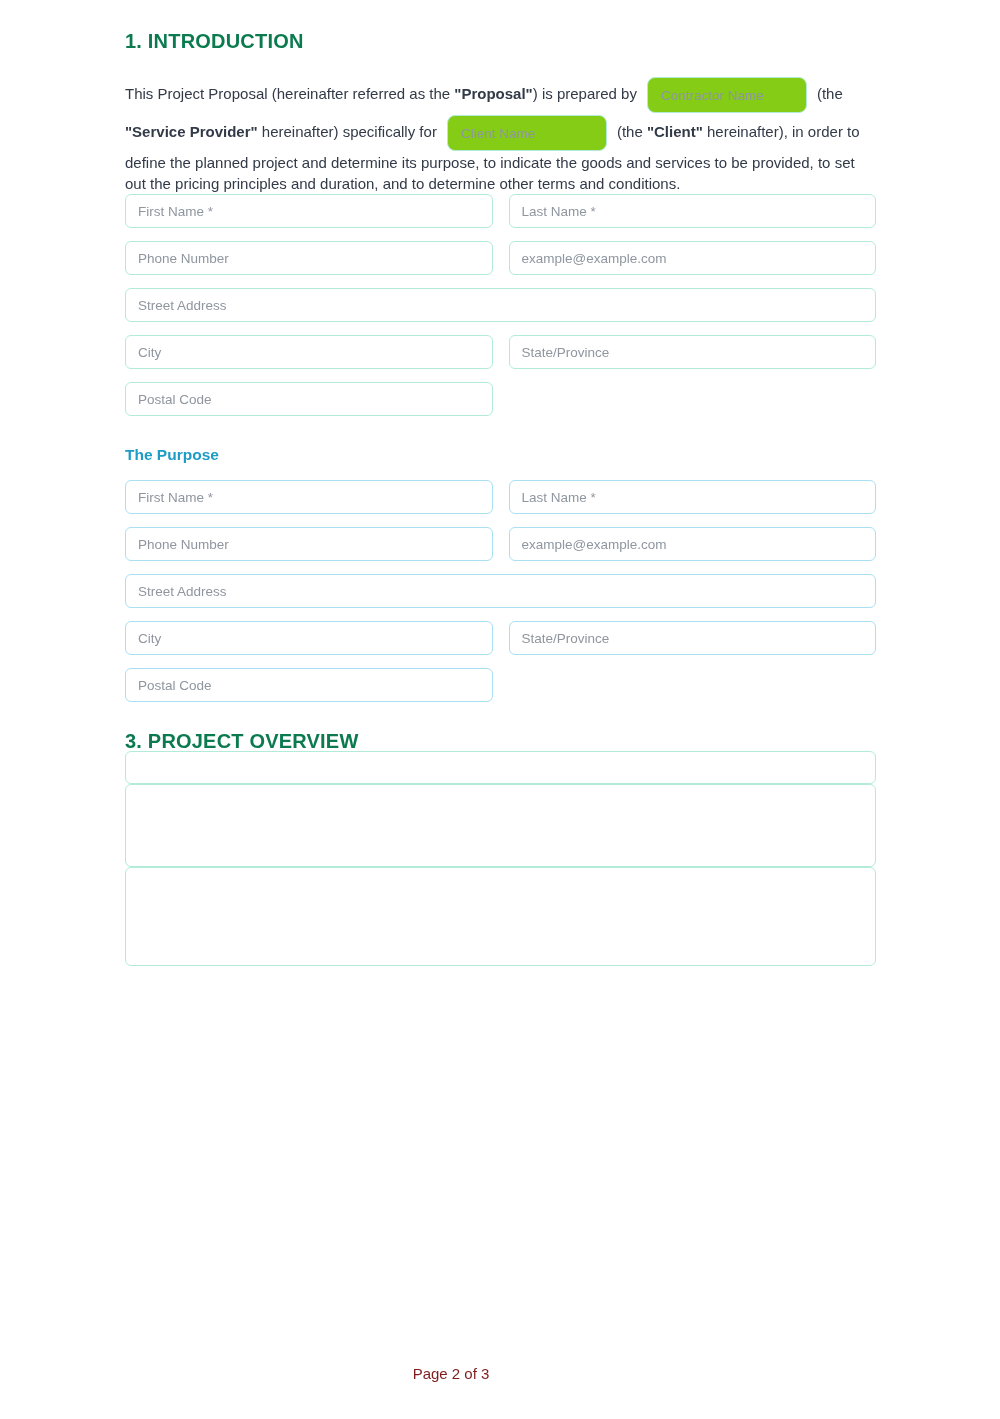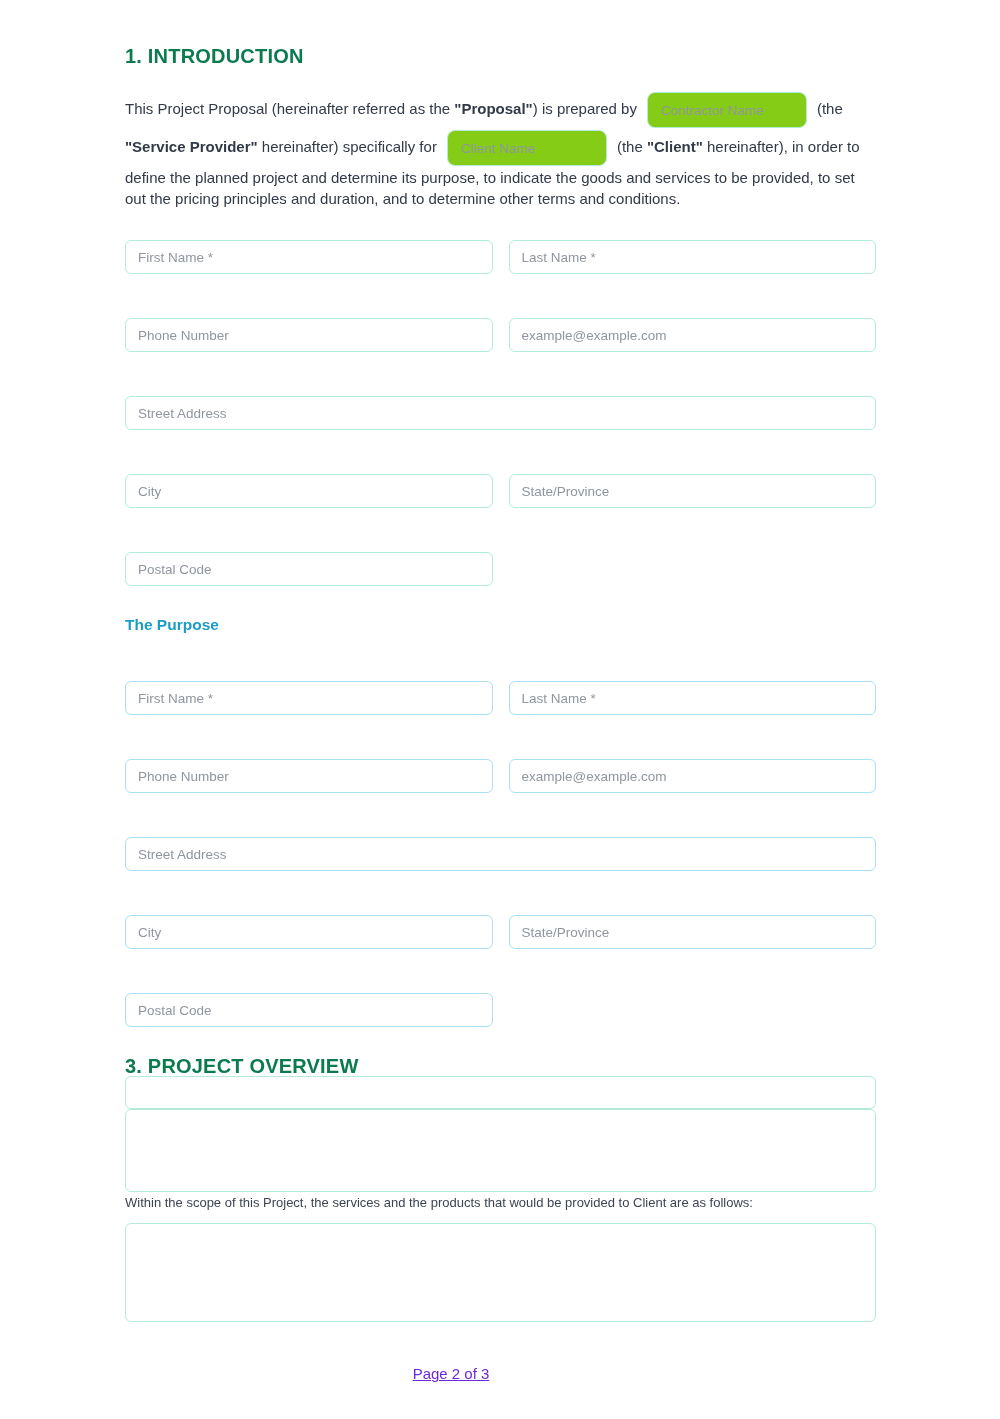--- a/index.html
+++ b/index.html
@@ -5,21 +5,21 @@
   * { box-sizing: border-box; }
   html, body {
     margin: 0; padding: 0;
     width: 1000px; height: 1419px;
     background: #ffffff;
     font-family: "Liberation Sans", sans-serif;
     color: #323a48;
     position: relative;
     overflow: hidden;
   }
-  .content { width: 751px; margin-left: 125px; padding-top: 46px; }
+  .content { width: 751px; margin-left: 125px; padding-top: 31px; }
 
   h1.section-heading {
     margin: 0;
     font-size: 20px;
     line-height: 20px;
     font-weight: 700;
     color: #0b7b4f;
     letter-spacing: 0.2px;
   }
   h1.second { margin-top: 28px; }
@@ -61,21 +61,20 @@
   .field {
     height: 34px;
     padding: 0 12px;
     border-radius: 6px;
     border: 1px solid #b2ecd8;
     font-family: inherit;
     font-size: 13.5px;
     color: #323a48;
     outline: none;
     background: #fff;
-    margin-top: 31px;
   }
   .field.half { flex: 1; min-width: 0; }
   .field.full { width: 100%; }
   .field.single-half { width: calc(50% - 8px); }
   .blue-theme .field { border-color: #a9e0f3; }
 
   .field::placeholder, .inline-input::placeholder { color: #8f969f; opacity: 1; }
 
   .sub-label {
     margin: 27px 0 10px 0;
@@ -119,22 +118,21 @@
   }
   .ta-purpose { height: 83px; }
   .ta-services { height: 99px; }
 
   .page-footer {
     position: absolute;
     left: 0; top: 1365px;
     width: 902px;
     text-align: center;
     font-size: 15px;
-    color: #6d28d9;
-    text-decoration: underline;
+    color: #7f1d1d;
   }
 </style>
 </head>
 <body>
 
 <div class="content">
 
   <h1 class="section-heading">1. INTRODUCTION</h1>
 
   <p class="intro-para"><span>This Project Proposal (hereinafter referred as the </span><b>"Proposal"</b><span>) is prepared by</span><input class="inline-input" type="text" placeholder="Contractor Name" style=""><span>(the </span><b>"Service Provider"</b><span> hereinafter) specifically for</span><input class="inline-input" type="text" placeholder="Client Name" style=""><span>(the </span><b>"Client"</b><span> hereinafter), in order to define the planned project and determine its purpose, to indicate the goods and services to be provided, to set out the pricing principles and duration, and to determine other terms and conditions.</span></p>
@@ -184,18 +182,17 @@
       <input class="field single-half" type="text" placeholder="Postal Code" style="">
     </div>
   </div>
 
   <h1 class="section-heading third">3. PROJECT OVERVIEW</h1>
 
   <input class="text-input-full" type="text" style="">
 
   <textarea class="big-textarea ta-purpose" style=""></textarea>
 
-  <p class="desc">Within the scope of this Project, the services and the products that would be provided to Client are as follows:</p>
   <textarea class="big-textarea ta-services" style=""></textarea>
 
 </div>
 
 <div class="page-footer">Page 2 of 3</div>
 
 </body></html>

